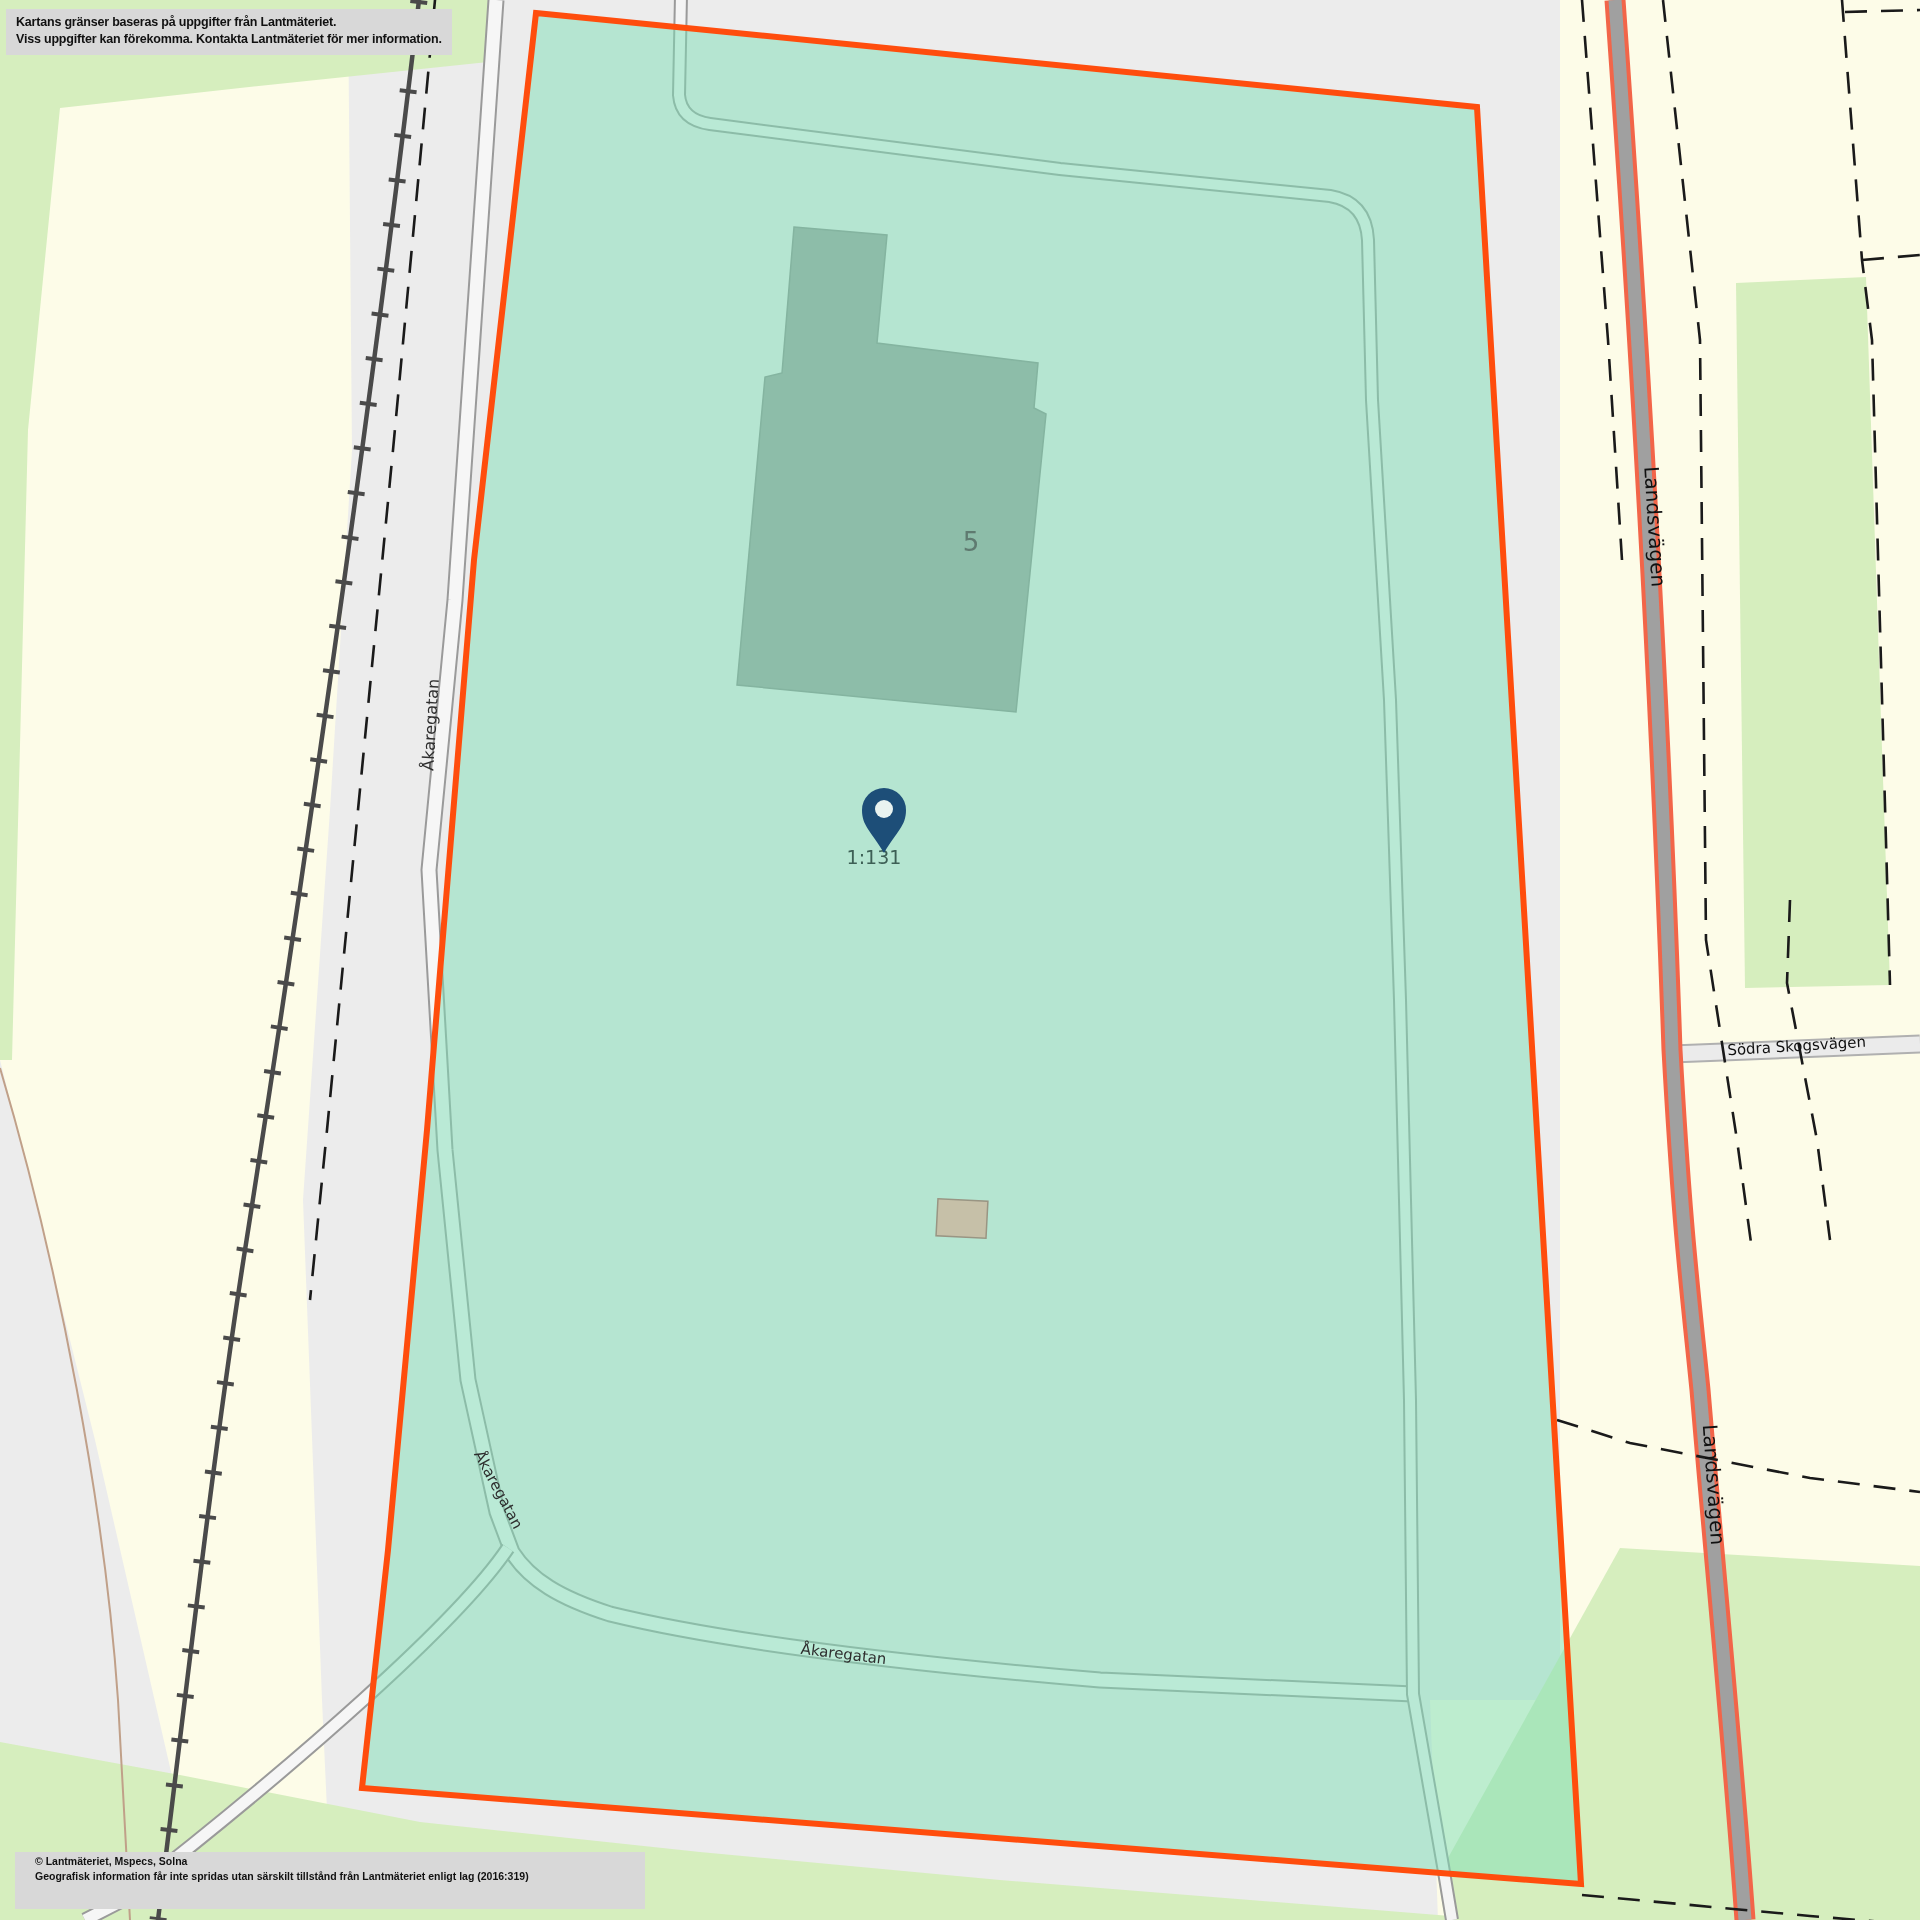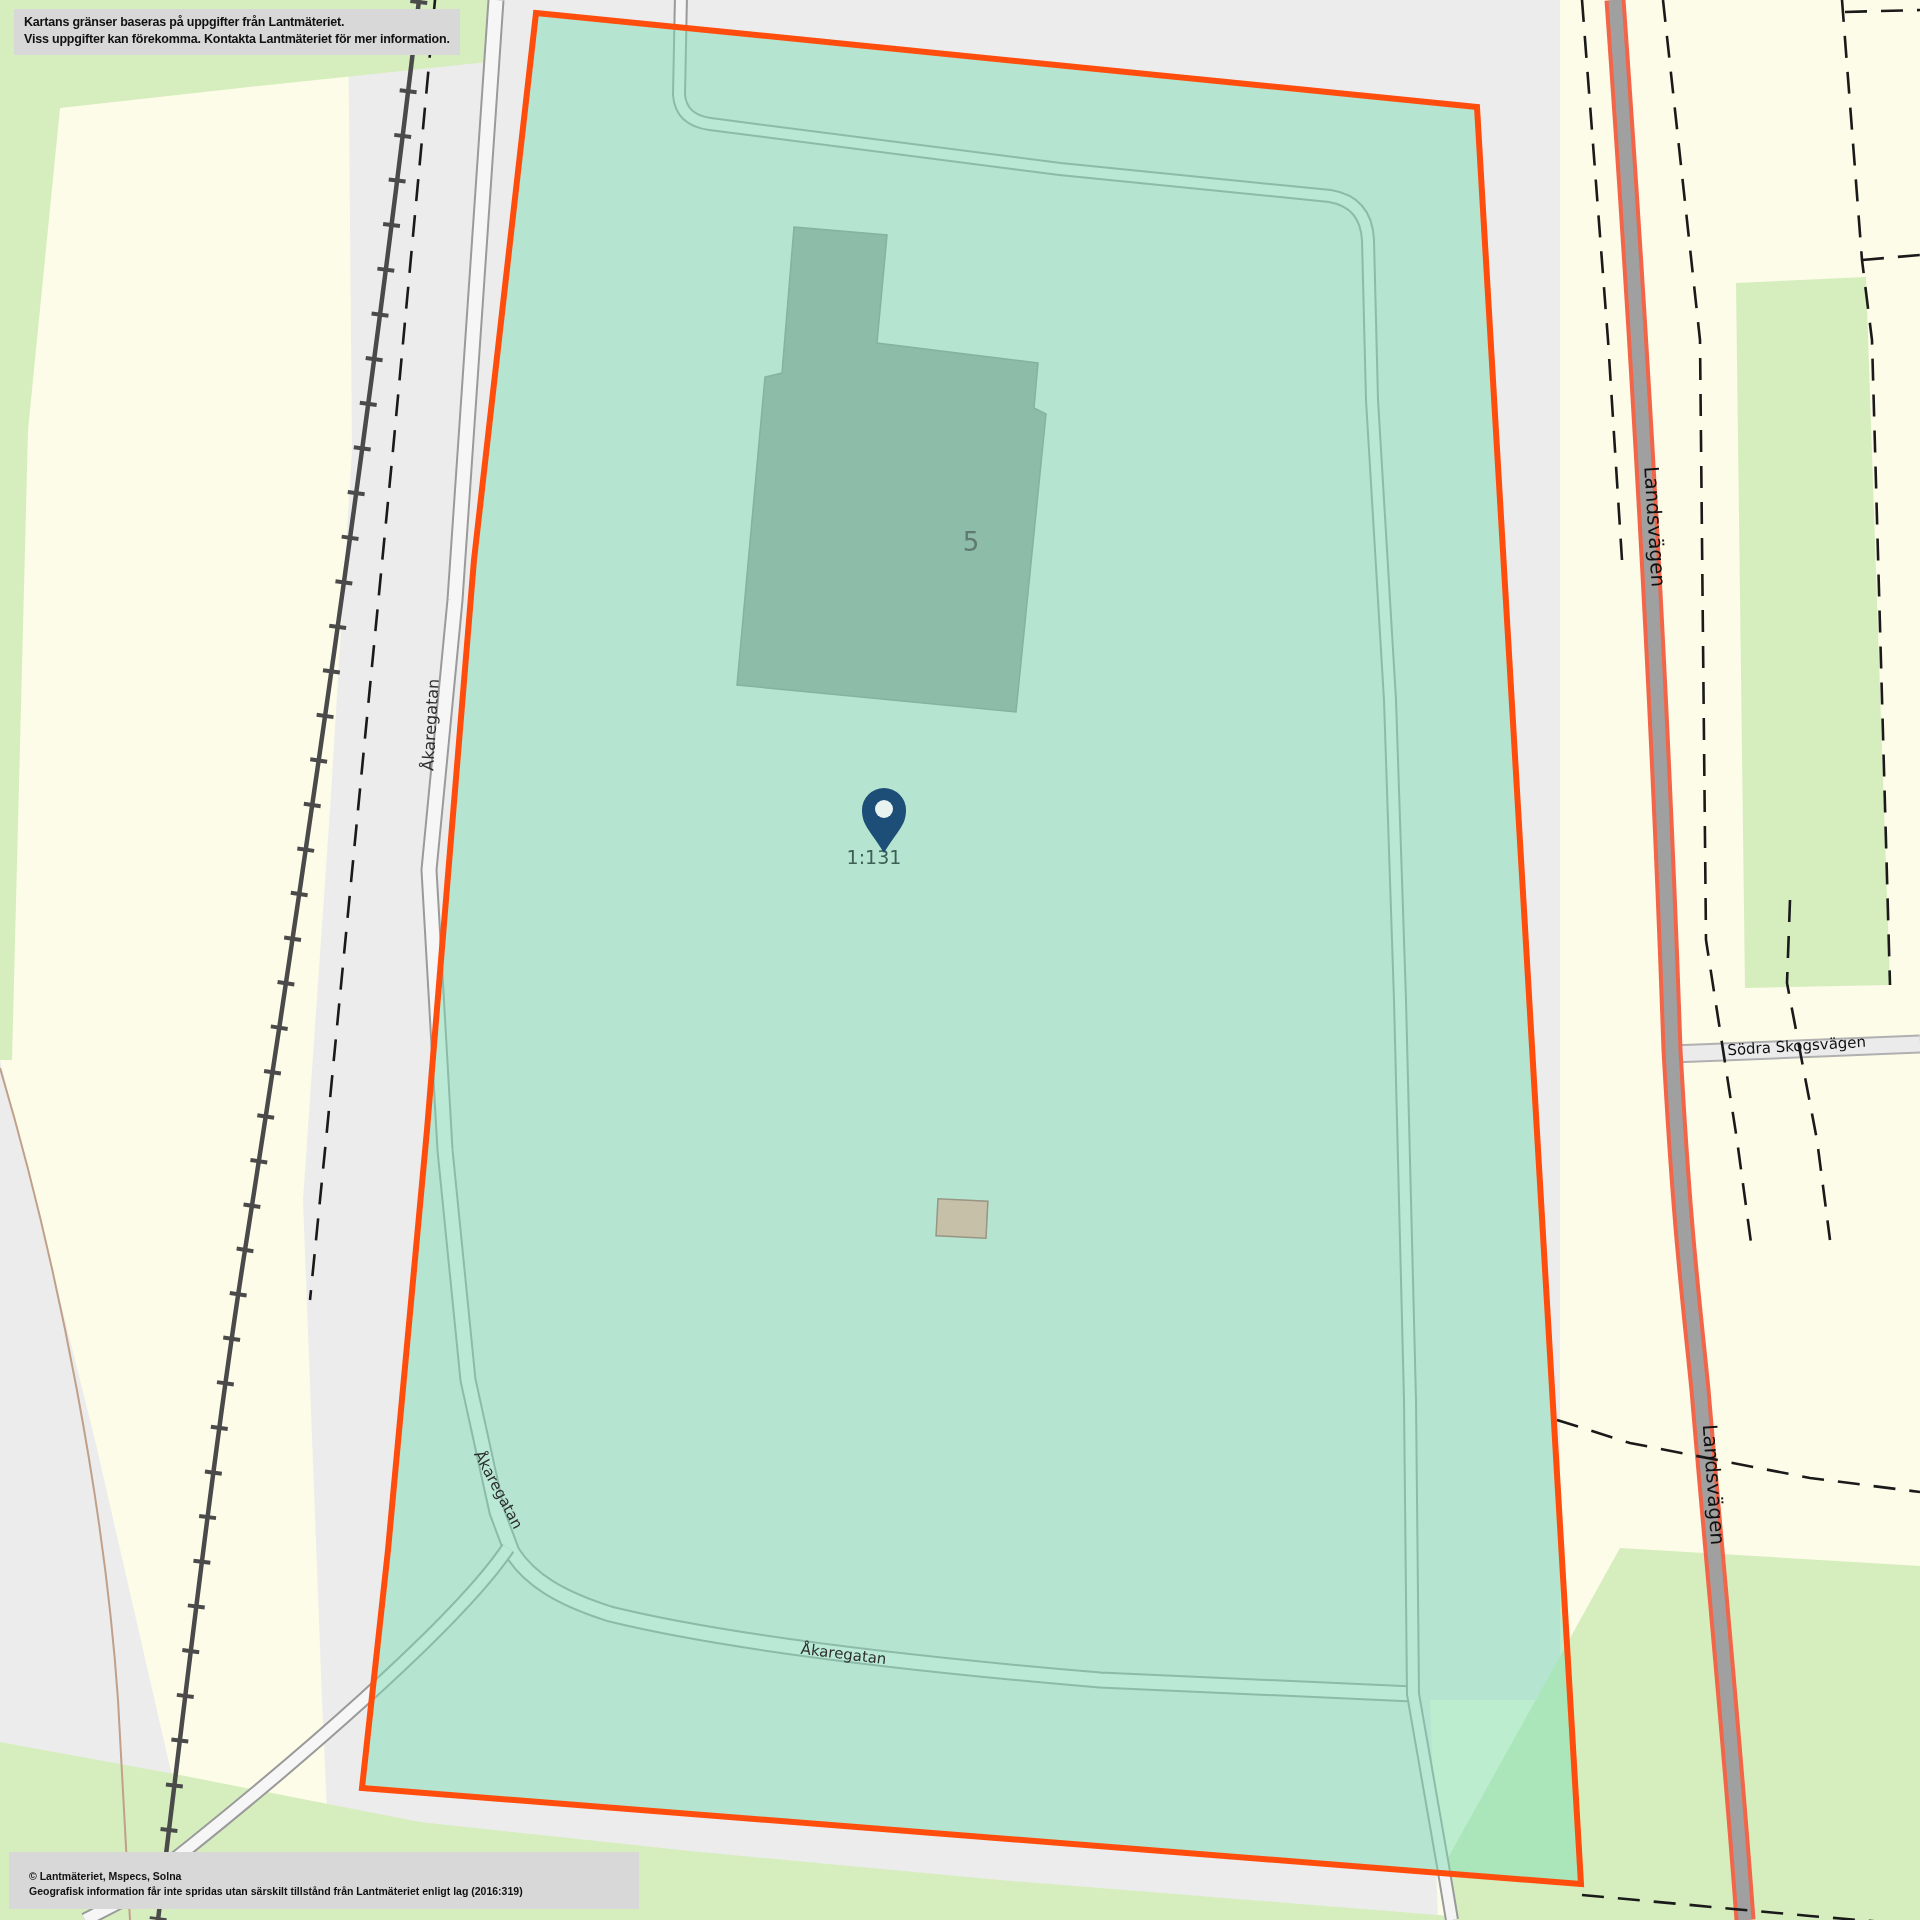--- a/index.html
+++ b/index.html
@@ -1,25 +1,25 @@
 <!DOCTYPE html>
 <html><head>
 <meta charset="utf-8">
 <style>
   html,body{margin:0;padding:0;background:#ececec;}
   .stage{position:relative;width:1920px;height:1920px;overflow:hidden;
          font-family:"DejaVu Sans",sans-serif;}
   svg{position:absolute;left:0;top:0;}
   .overlay-box{position:absolute;background:#d8d8d8;color:#111;
 age:none;
-         font-family:"Liberation Sans",sans-serif;font-weight:bold;margin-left:8px;}
+         font-family:"Liberation Sans",sans-serif;font-weight:bold;}
   .disclaimer{left:6px;top:9px;padding:5px 10px 7px 10px;
               font-size:12.5px;line-height:17px;letter-spacing:-0.2px;}
-  .attribution{left:1px;top:1852px;width:630px;height:57px;box-sizing:border-box;
-               padding:17px 0 0 20px;font-size:10.5px;line-height:15px;}
+  .attribution{left:15px;top:1852px;width:630px;height:57px;box-sizing:border-box;
+               padding:2px 0 0 20px;font-size:10.5px;line-height:15px;}
   text{font-family:"DejaVu Sans",sans-serif;}
   .street-label{fill:#2e2e2e;}
   .lv-label{fill:#111;}
 </style>
 </head>
 <body>
 
 <div class="stage">
 <svg width="1920" height="1920" viewBox="0 0 1920 1920">
 

